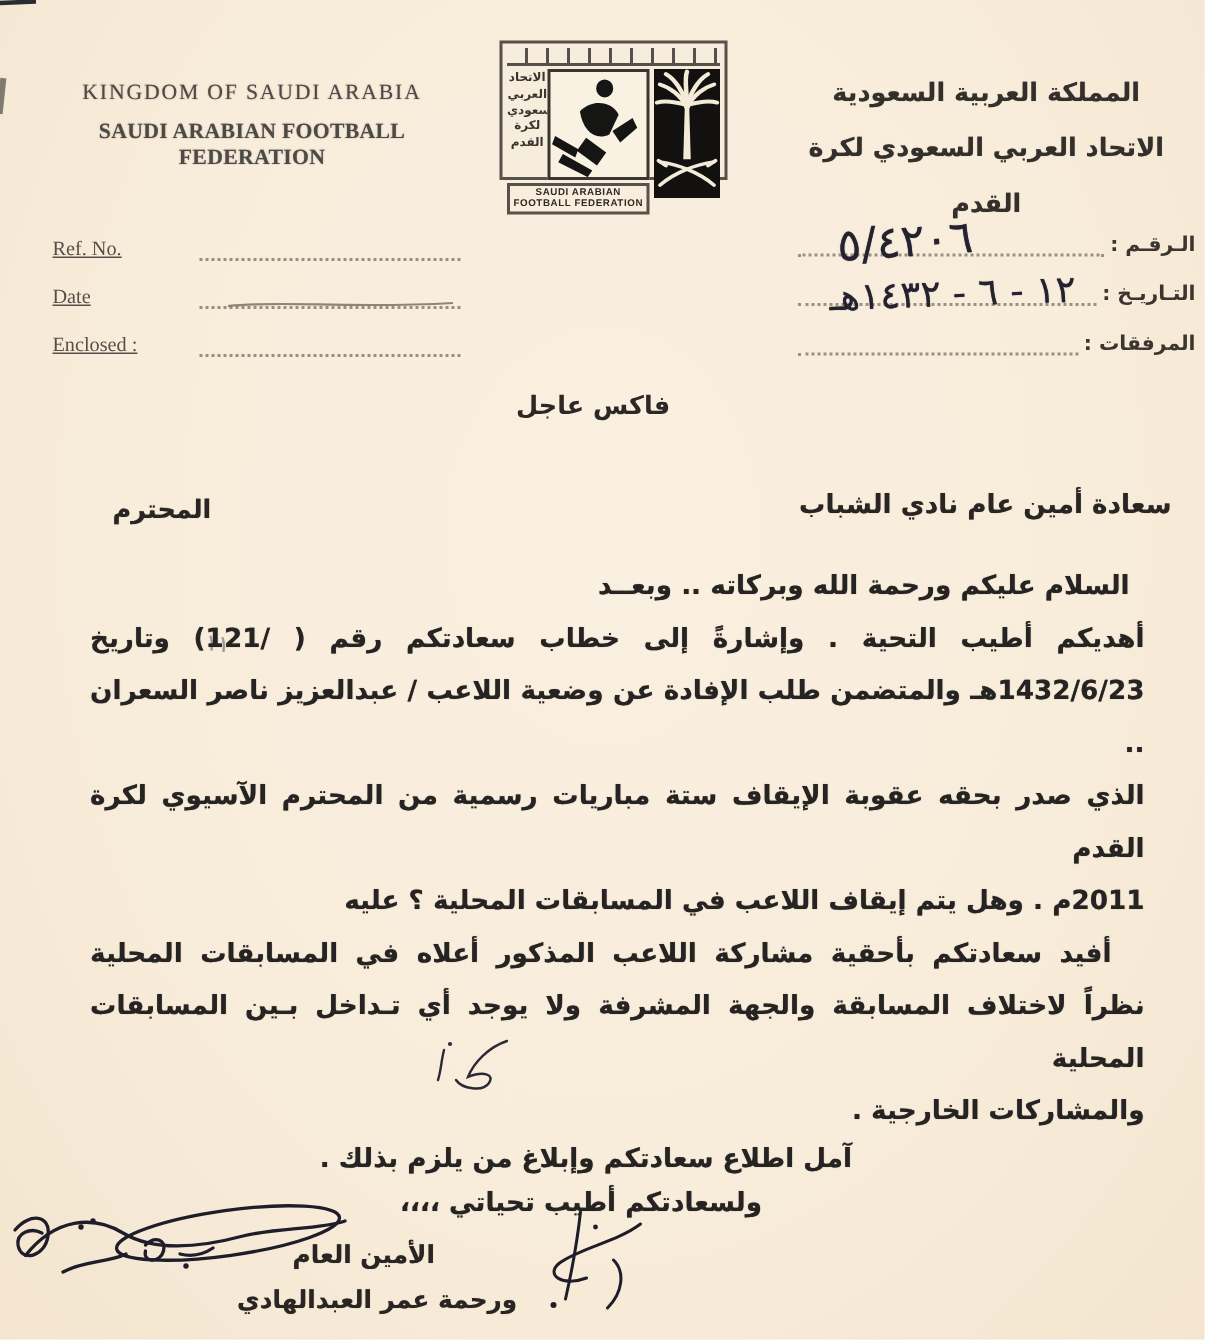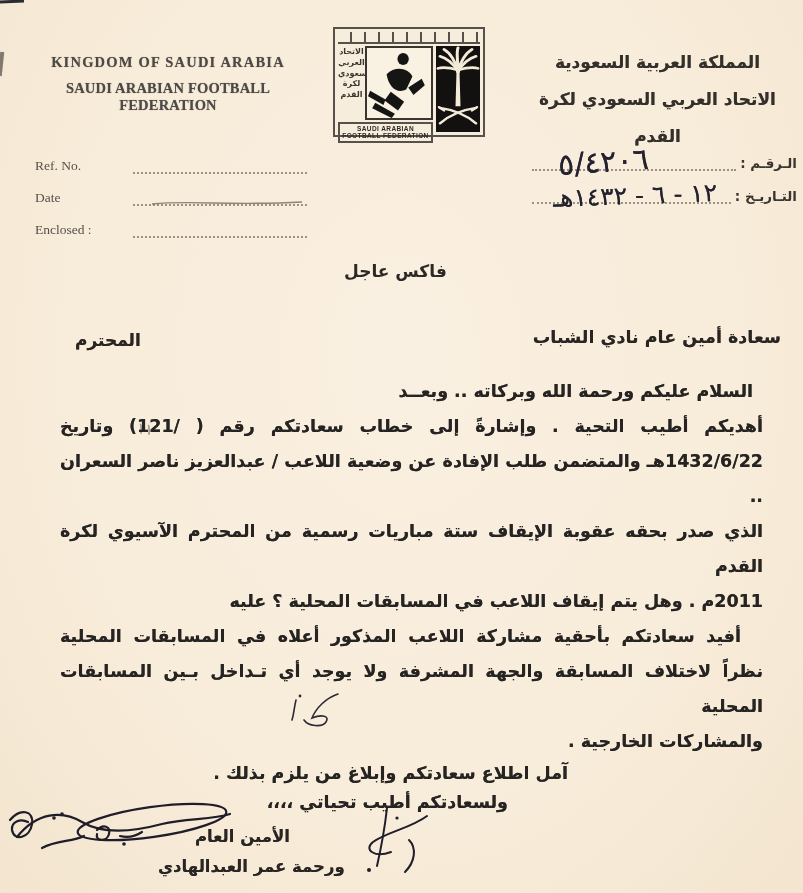--- a/index.html
+++ b/index.html
@@ -7,44 +7,44 @@
     position:relative; width:803px; height:893px;
     background:#f8ecda;
     background-image:radial-gradient(ellipse at 50% 40%, #faf0e1 0%, #f8ecda 60%, #f3e5cf 100%);
     overflow:hidden;
     font-family:"DejaVu Sans", sans-serif;
     color:#2b2826;
   }
   
   .en-head{position:absolute; left:18px; top:54px; width:300px; text-align:center;
     font-family:"Liberation Serif", serif; color:#4d4a45;}
-  .en-head .l1{font-size:14.5px; font-weight:bold; letter-spacing:1.2px; text-shadow:0 0 1px rgba(77,74,69,.55);}
+  .en-head .l1{font-size:14.5px; font-weight:normal; letter-spacing:1.2px; text-shadow:0 0 1px rgba(77,74,69,.55);}
   .en-head .l2{font-size:14.5px; font-weight:bold; letter-spacing:.2px; margin-top:9px; text-shadow:0 0 1px rgba(77,74,69,.55);}
   
-  .logo{position:absolute; left:333px; top:27px; width:152px; height:110px;
+  .logo{position:absolute; left:333px; top:27px; width:152px; height:93px;
     border:2px solid #56514a; background:#f7eddd; padding:3px; box-sizing:border-box;}
   .logo-top{height:10px; border-bottom:2px solid #56514a;
     background:repeating-linear-gradient(90deg, transparent 0 12px, #56514a 12px 14px); margin-bottom:2px;}
   .logo-cols{display:flex; height:86px;}
   .logo-left{flex:1; display:flex; flex-direction:column;}
   .logo-main{display:flex; flex:1;}
   .logo-side{width:27px; font-size:8px; font-weight:bold; line-height:1.35; text-align:center; color:#3a362f; padding-top:1px;}
   .logo-player{flex:1; border:2px solid #3a362f; background:#f9f2e3; position:relative; overflow:hidden;}
   .logo-caption{border:2px solid #56514a; margin-top:2px; text-align:center;
     font-family:"Liberation Sans", sans-serif; font-size:6.5px; font-weight:bold; letter-spacing:.4px;
     color:#2e2a24; padding:1px 0 2px;}
   .logo-emblem{width:44px; margin-left:3px; background:#121110; position:relative;}
   
   .ar-head{position:absolute; right:8px; top:44px; width:275px; text-align:center;
     font-size:17px; font-weight:bold; color:#33302b; line-height:37px; direction:rtl;
     text-shadow:0 0 .5px rgba(51,48,43,.6);}
   
   .ref-en{position:absolute; left:35px; top:158px; width:272px;
     font-family:"Liberation Serif", serif; font-size:13.5px; color:#55504a;}
-  .ref-en .row{display:flex; align-items:flex-end; margin-bottom:16px; height:16px;}
+  .ref-en .row{display:flex; align-items:flex-end; margin-bottom:16px; height:16px;text-decoration:underline;}
   .ref-en .lbl{width:98px;}
   .ref-en .dots{flex:1; border-bottom:2px dotted #9b9083; height:13px;}
   .ref-ar{position:absolute; right:6px; top:155px; width:265px; direction:rtl;
     font-size:13.5px; font-weight:bold; color:#3a362f;}
   .ref-ar .row{display:flex; align-items:flex-end; margin-bottom:17px; height:16px;}
   .ref-ar .lbl{margin-left:4px; white-space:nowrap;}
   .ref-ar .dots{flex:1; border-bottom:2px dotted #9b9083; height:13px;}
   
   .hw{position:absolute; color:#23222e; font-weight:normal;
     text-shadow:0 0 .6px rgba(35,34,46,.8);}
@@ -163,34 +163,38 @@
 
   <div class="ref-ar">
     <div class="row">
       <span class="lbl">الـرقـم :</span>
       <span class="dots"></span>
     </div>
     <div class="row">
       <span class="lbl">التـاريـخ :</span>
       <span class="dots"></span>
     </div>
+    <div class="row">
+      <span class="lbl">المرفقات :</span>
+      <span class="dots"></span>
+    </div>
   </div>
   <div class="hw hw-number">٥/٤٢٠٦</div>
   <div class="hw hw-date">١٢ - ٦ - ١٤٣٢هـ</div>
   <div class="hw-dash"></div>
 
   <div class="fax">فاكس عاجل</div>
 
   <div class="to">سعادة أمين عام نادي الشباب</div>
   <div class="honor">المحترم</div>
 
   <div class="body">
     <div class="rl p10">السلام عليكم ورحمة الله وبركاته .. وبعــد</div>
     <div class="jl">أهديكم أطيب التحية . وإشارةً إلى خطاب سعادتكم رقم (‎121/  ‎) وتاريخ</div>
-    <div class="jl">1432/6/22هـ والمتضمن طلب الإفادة عن وضعية اللاعب / عبدالعزيز ناصر السعران ..</div>
+    <div class="jl">1432/6/23هـ والمتضمن طلب الإفادة عن وضعية اللاعب / عبدالعزيز ناصر السعران ..</div>
     <div class="jl">الذي صدر بحقه عقوبة الإيقاف ستة مباريات رسمية من المحترم الآسيوي لكرة القدم</div>
     <div class="rl">2011م . وهل يتم إيقاف اللاعب في المسابقات المحلية ؟ عليه</div>
     <div class="jl p22">أفيد سعادتكم بأحقية مشاركة اللاعب المذكور أعلاه في المسابقات المحلية</div>
     <div class="jl">نظراً لاختلاف المسابقة والجهة المشرفة ولا يوجد أي تـداخل بـين المسابقات المحلية</div>
     <div class="rl">والمشاركات الخارجية .</div>
     <div class="rl p195 t">آمل اطلاع سعادتكم وإبلاغ من يلزم بذلك .</div>
     <div class="rl p255 t">ولسعادتكم أطيب تحياتي ،،،،</div>
   </div>
   <div class="hw hw-refmark">١١</div>
 

